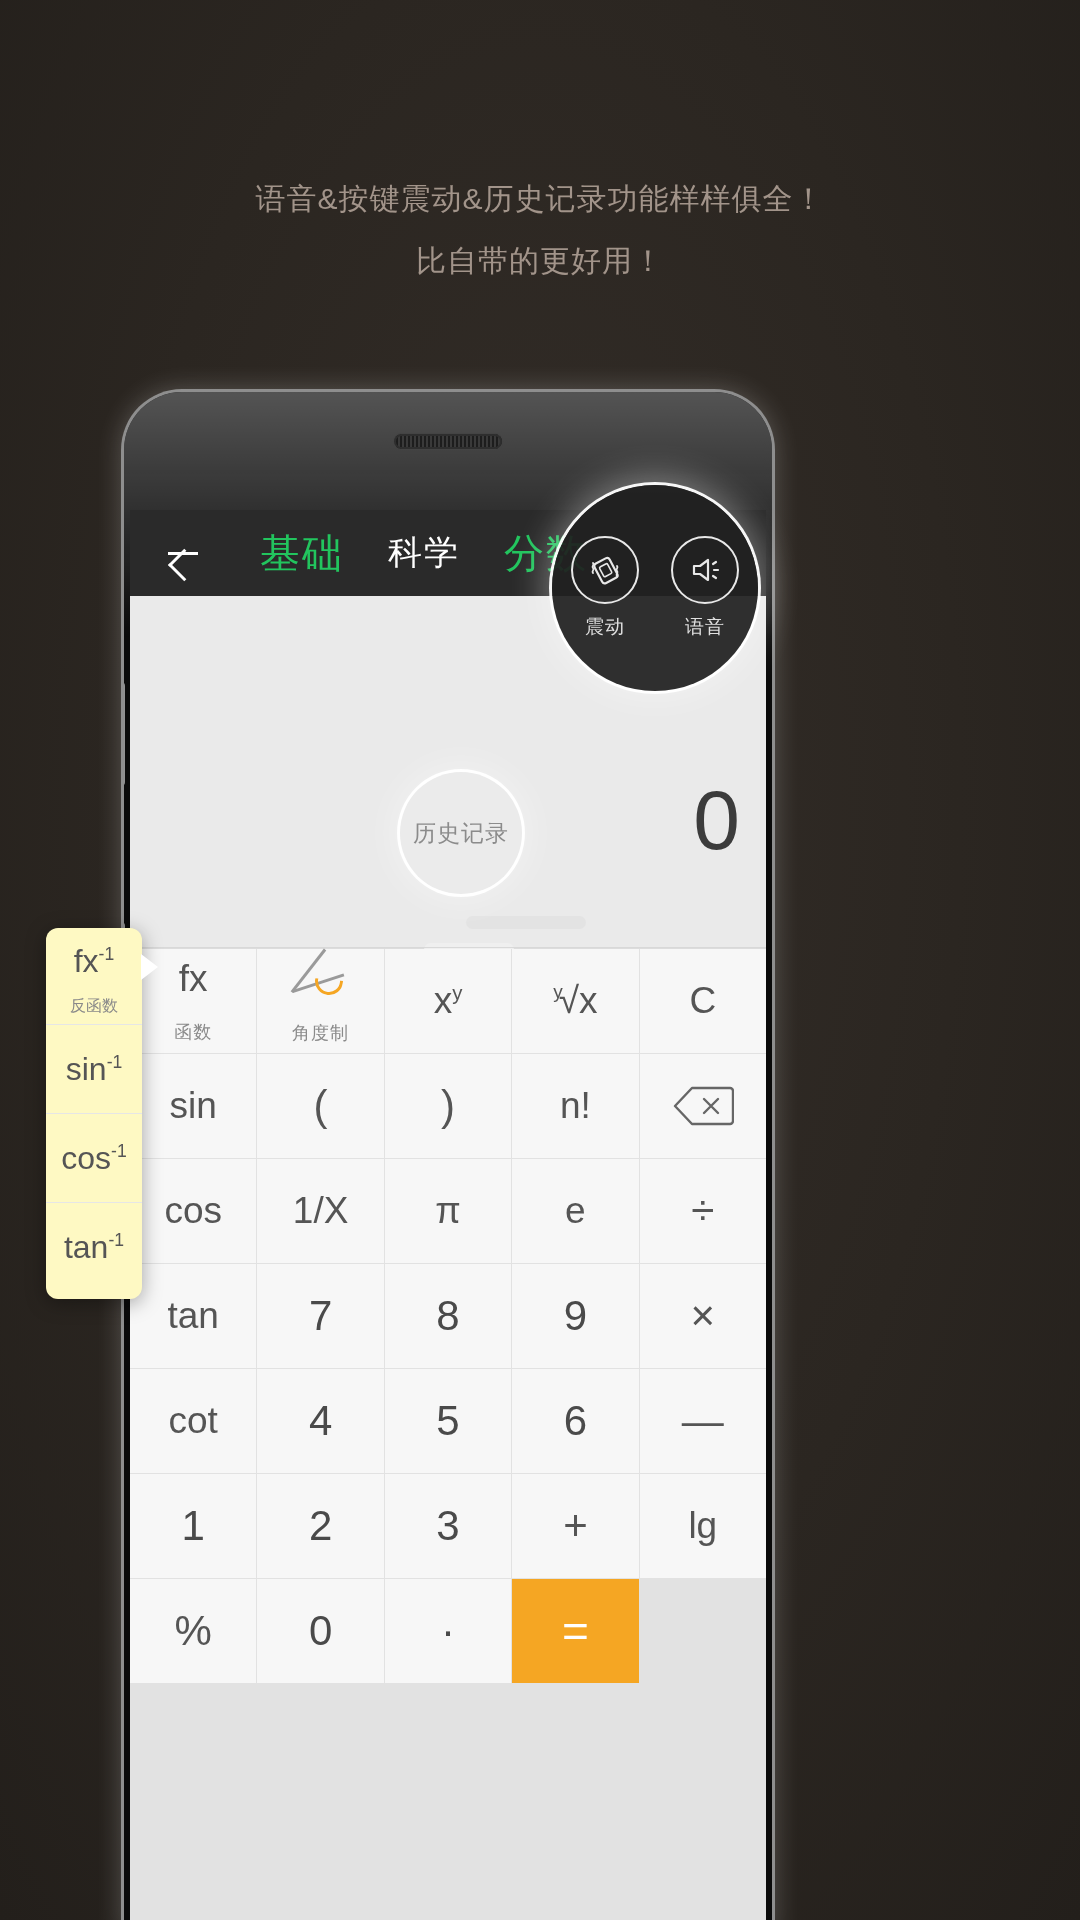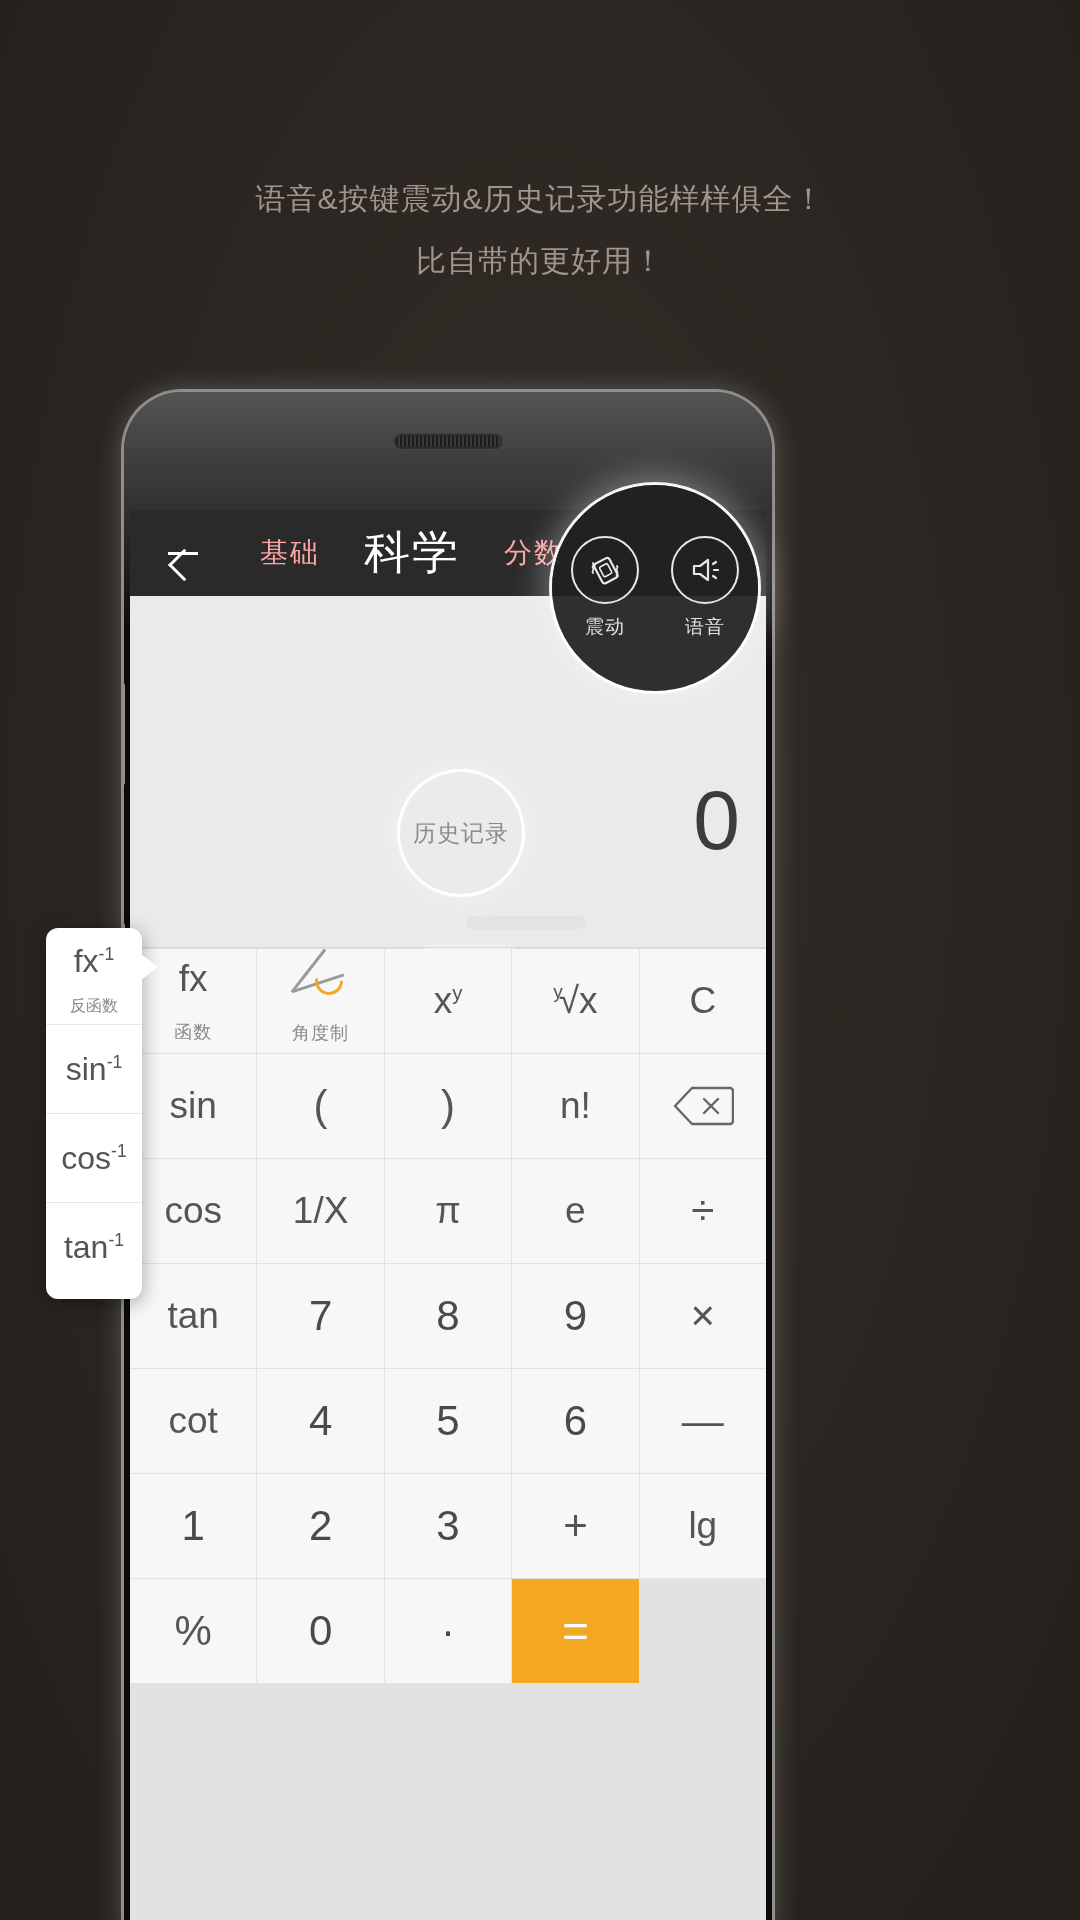--- a/index.html
+++ b/index.html
@@ -67,23 +67,23 @@
   }
   .back-arrow:before{
     content:"";position:absolute;left:8px;top:22px;width:30px;height:3px;background:#fff;
   }
   .back-arrow:after{
     content:"";position:absolute;left:8px;top:12px;width:20px;height:20px;
     border-left:3px solid #fff;border-bottom:3px solid #fff;
     transform:rotate(45deg);transform-origin:left bottom;
   }
   .tab{
-    color:#fca5a5;font-size:28px;margin:0 22px;letter-spacing:2px;cursor:pointer;
-  }
-  .tab.active{color:#ffffff;font-size:46px;}
+    color:#22c55e;font-size:40px;margin:0 22px;letter-spacing:2px;cursor:pointer;
+  }
+  .tab.active{color:#ffffff;font-size:34px;}
 
   
   .display{
     position:relative;height:352px;background:#eaeaea;
     border-bottom:1px solid #dcdcdc;
   }
   .expr{
     position:absolute;right:26px;bottom:86px;color:#3c3c3c;
     font-size:84px;font-weight:300;line-height:1;
   }
@@ -161,21 +161,21 @@
     left:400px;top:772px;width:122px;height:122px;
     background:rgba(255,255,255,.06);
     display:flex;align-items:center;justify-content:center;
     pointer-events:auto;
   }
   .spot-hist .lbl{color:#8b8b8b;font-size:23px;letter-spacing:1px;}
 
   
   .fx-popup{
     position:absolute;left:46px;top:928px;width:96px;
-    background:#ffffff;border-radius:12px;
+    background:#fef9c3;border-radius:12px;
     box-shadow:0 4px 20px rgba(0,0,0,.35);
     padding:8px 0;
   }
   .fx-popup:after{
     content:"";position:absolute;right:-16px;top:26px;
     border-top:13px solid transparent;border-bottom:13px solid transparent;
     border-left:17px solid #fff;
   }
   .fx-item{
     height:88px;display:flex;align-items:center;justify-content:center;

